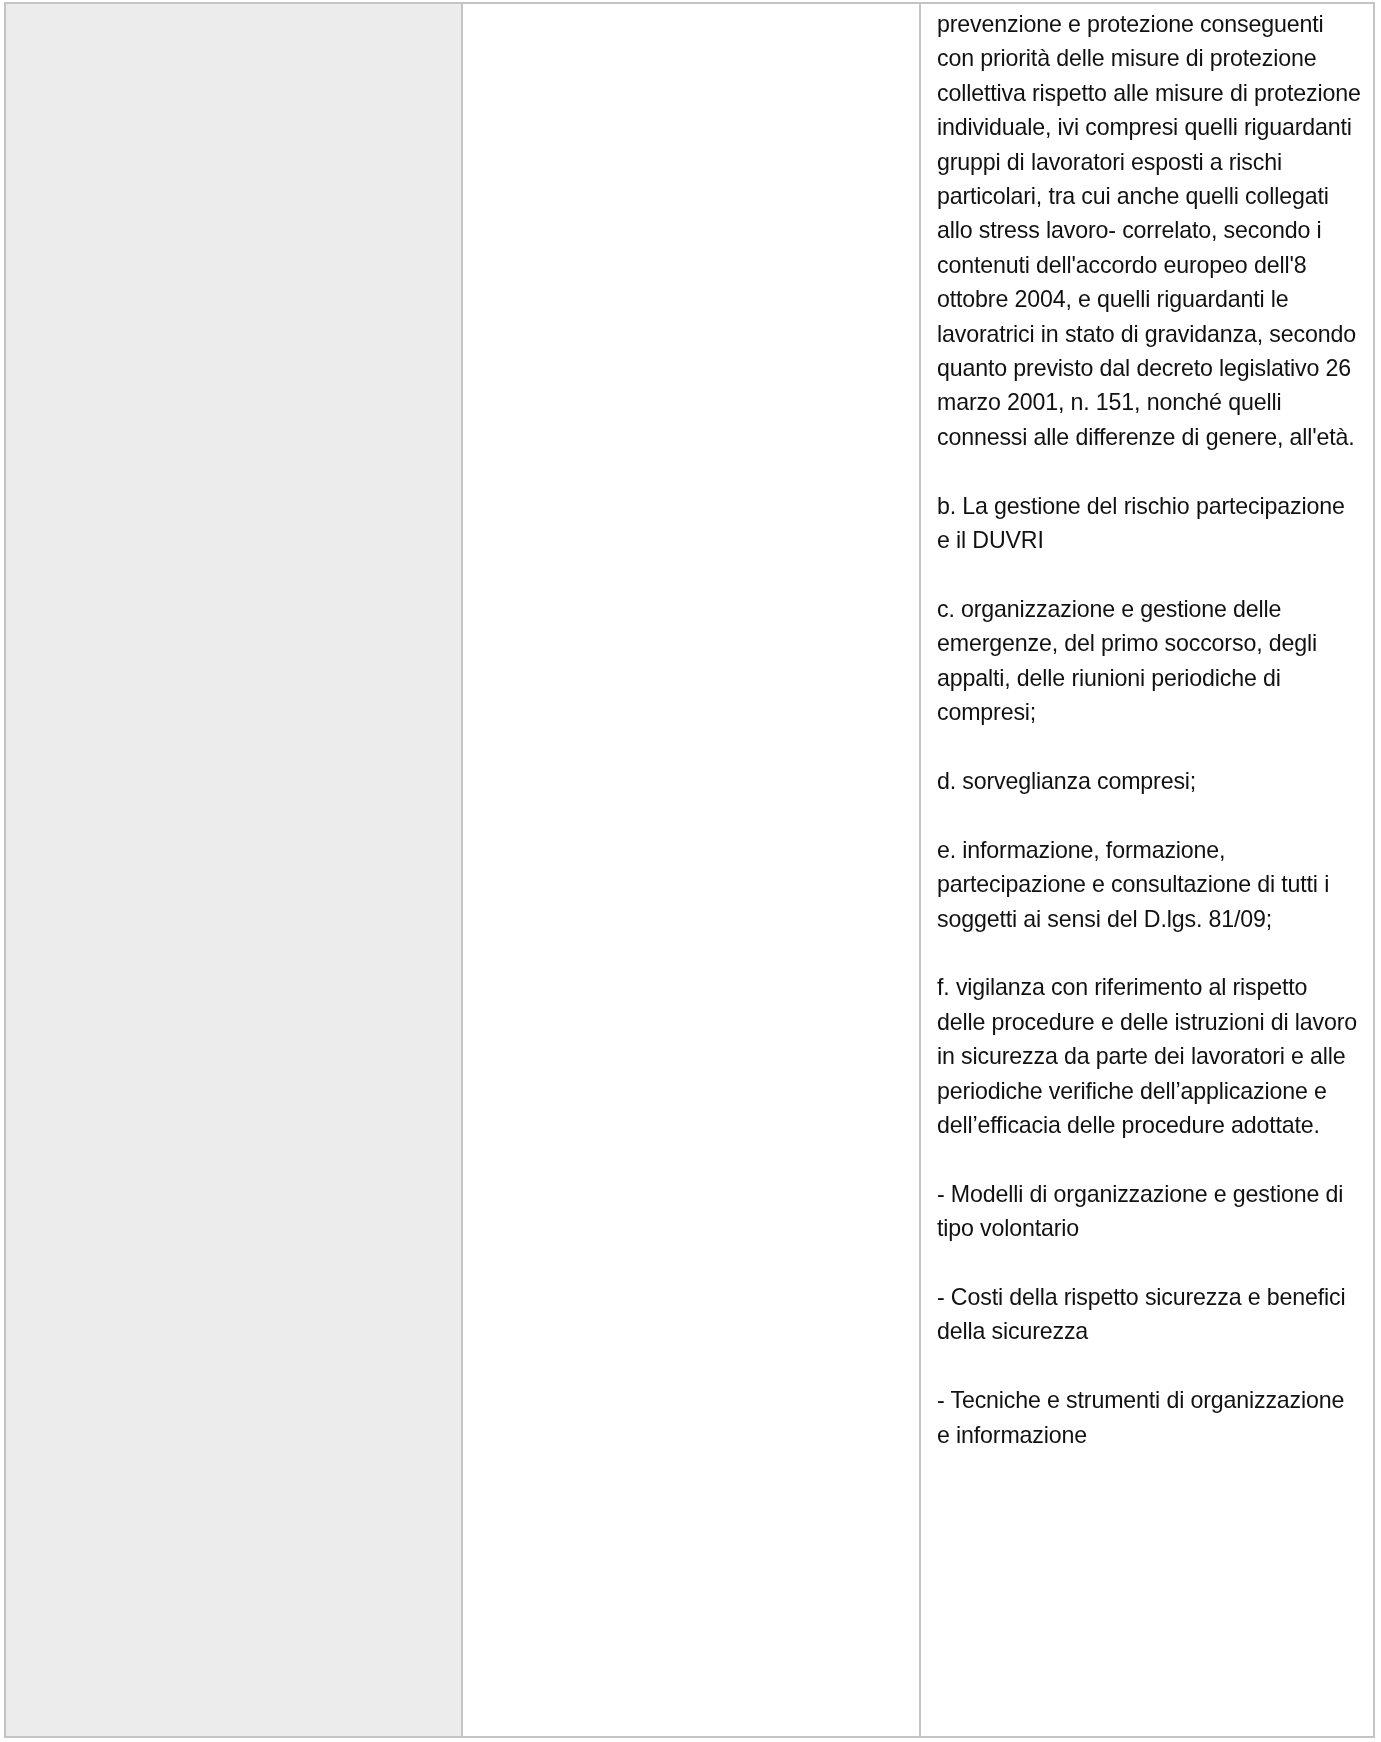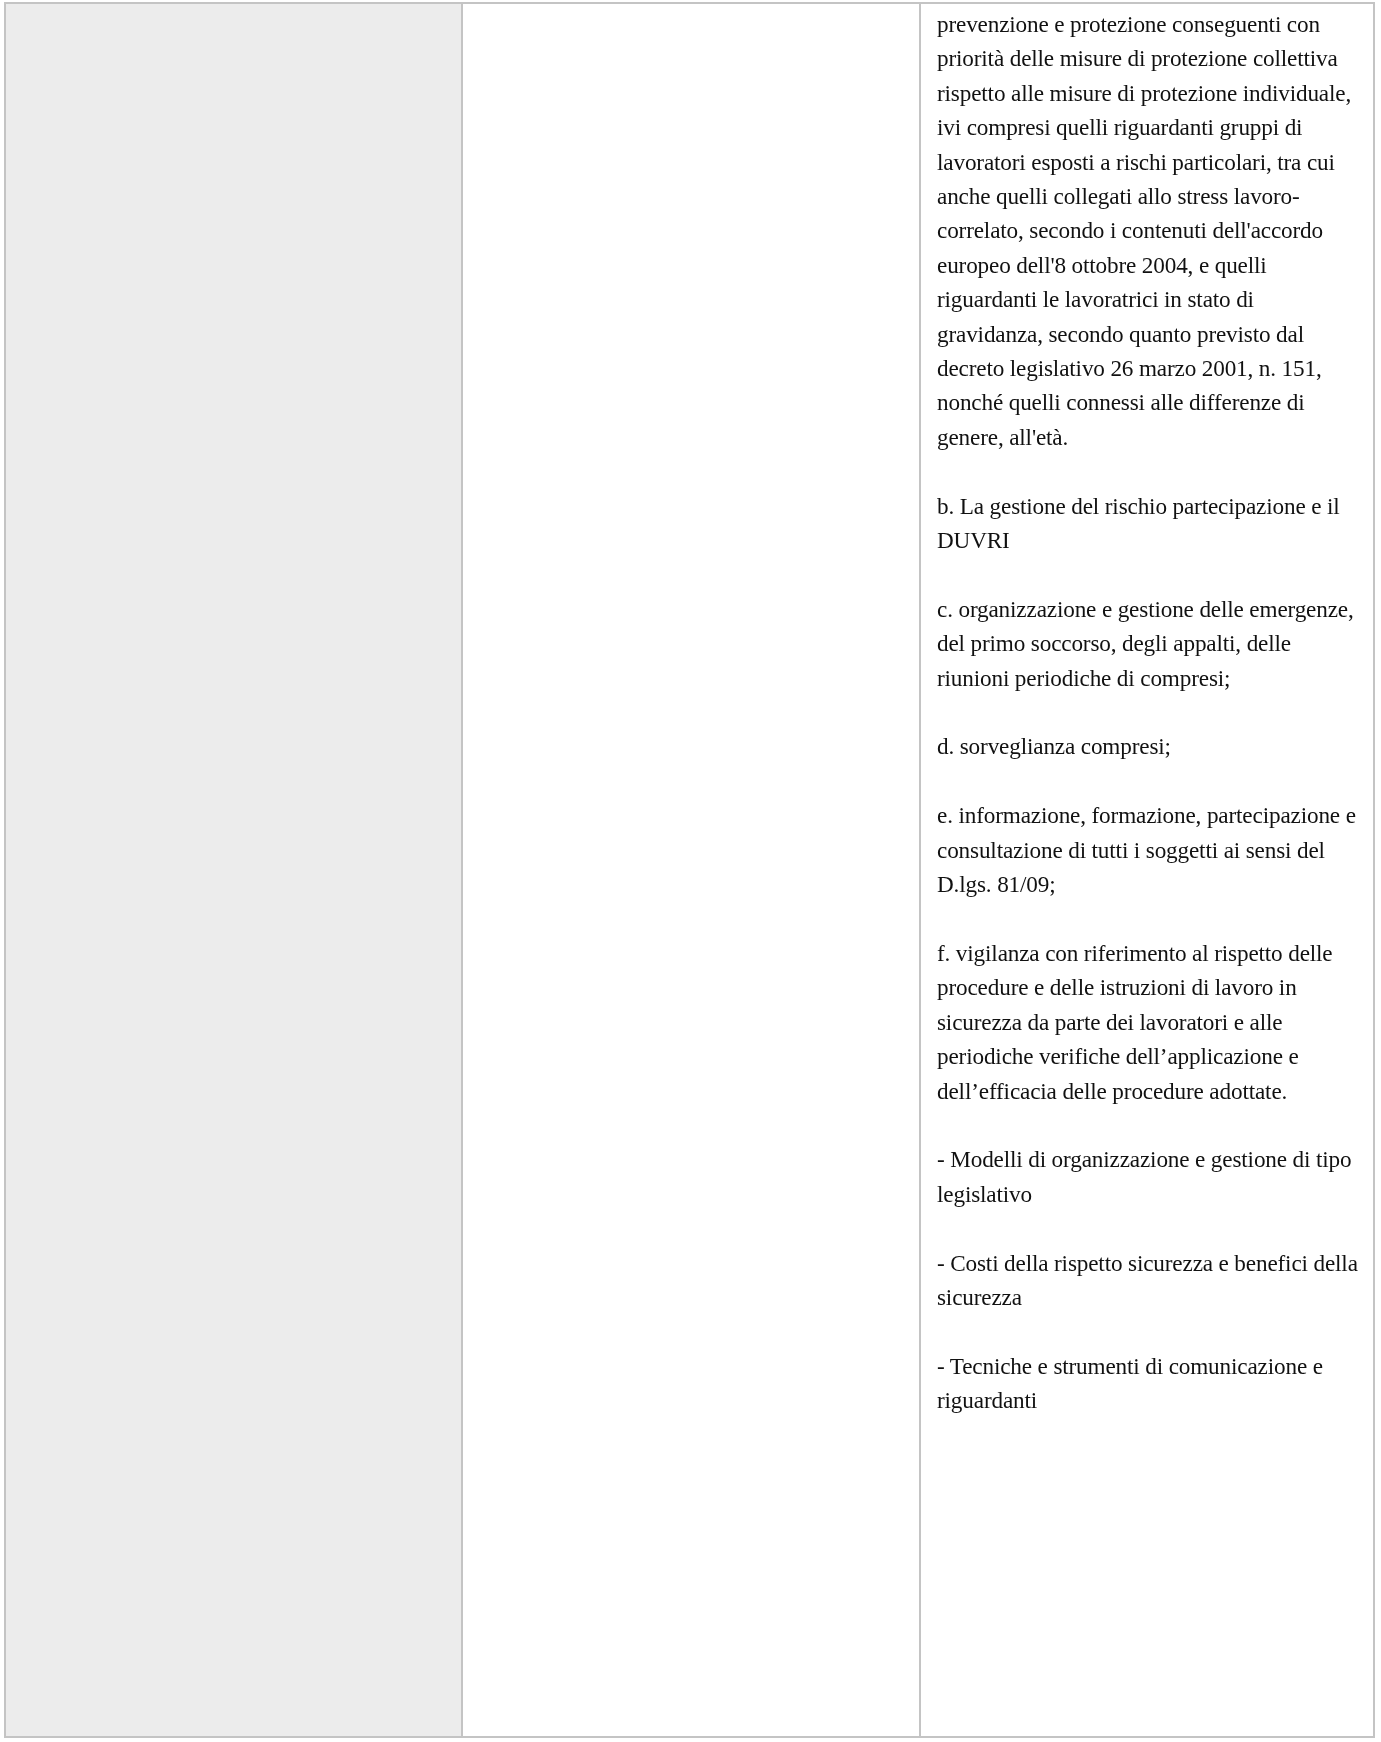--- a/index.html
+++ b/index.html
@@ -11,21 +11,21 @@
     }
     .doc-table td {
       border: 2px solid #c4c4c4;
       vertical-align: top; padding: 0;
     }
     .col-a { width: 455px; background: #ececec; }
     .col-b { width: 456px; background: #ffffff; }
     .col-c { background: #ffffff; }
     .cell-content {
       padding: 3px 12px 0 16px;
-      font-family: Liberation Serif, serif;
+      font-family: Liberation Sans, sans-serif;
       font-size: 23.2px;
       line-height: 34.4px;
       color: #111111;
       letter-spacing: -0.15px;
     }
     .para { margin: 0 0 34.4px 0; white-space: normal; }
     .para:last-child { margin-bottom: 0; }
   </style>
 </head>
 <body>
@@ -40,20 +40,20 @@
       <div class="cell-content"></div>
     </td>
     <td class="col-c">
       <div class="cell-content">
         <p class="para">prevenzione e protezione conseguenti con priorità delle misure di protezione collettiva rispetto alle misure di protezione individuale, ivi compresi quelli riguardanti gruppi di lavoratori esposti a rischi particolari, tra cui anche quelli collegati allo stress lavoro- correlato, secondo i contenuti dell'accordo europeo dell'8 ottobre 2004, e quelli riguardanti le lavoratrici in stato di gravidanza, secondo quanto previsto dal decreto legislativo 26 marzo 2001, n. 151, nonché quelli connessi alle differenze di genere, all'età.</p>
         <p class="para">b. La gestione del rischio partecipazione e il DUVRI</p>
         <p class="para">c. organizzazione e gestione delle emergenze, del primo soccorso, degli appalti, delle riunioni periodiche di compresi;</p>
         <p class="para">d. sorveglianza compresi;</p>
         <p class="para">e. informazione, formazione, partecipazione e consultazione di tutti i soggetti ai sensi del D.lgs. 81/09;</p>
         <p class="para">f. vigilanza con riferimento al rispetto delle procedure e delle istruzioni di lavoro in sicurezza da parte dei lavoratori e alle periodiche verifiche dell’applicazione e dell’efficacia delle procedure adottate.</p>
-        <p class="para">- Modelli di organizzazione e gestione di tipo legislativo</p>
+        <p class="para">- Modelli di organizzazione e gestione di tipo volontario</p>
         <p class="para">- Costi della rispetto sicurezza e benefici della sicurezza</p>
-        <p class="para">- Tecniche e strumenti di comunicazione e riguardanti</p>
+        <p class="para">- Tecniche e strumenti di organizzazione e informazione</p>
       </div>
     </td>
   </tr>
 </tbody>
   </table>
 
 </body></html>

